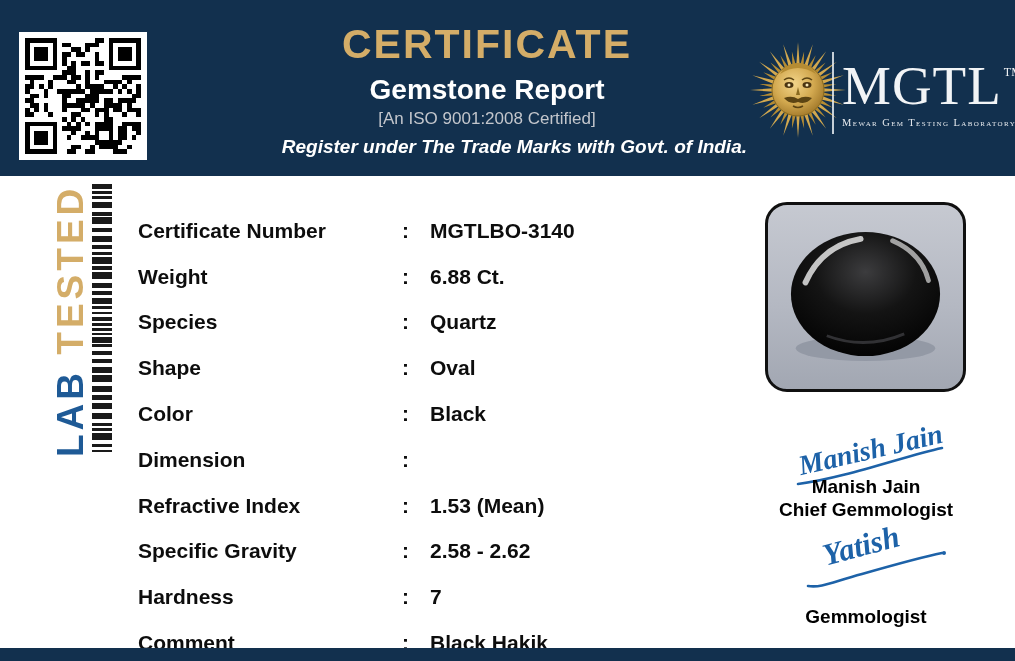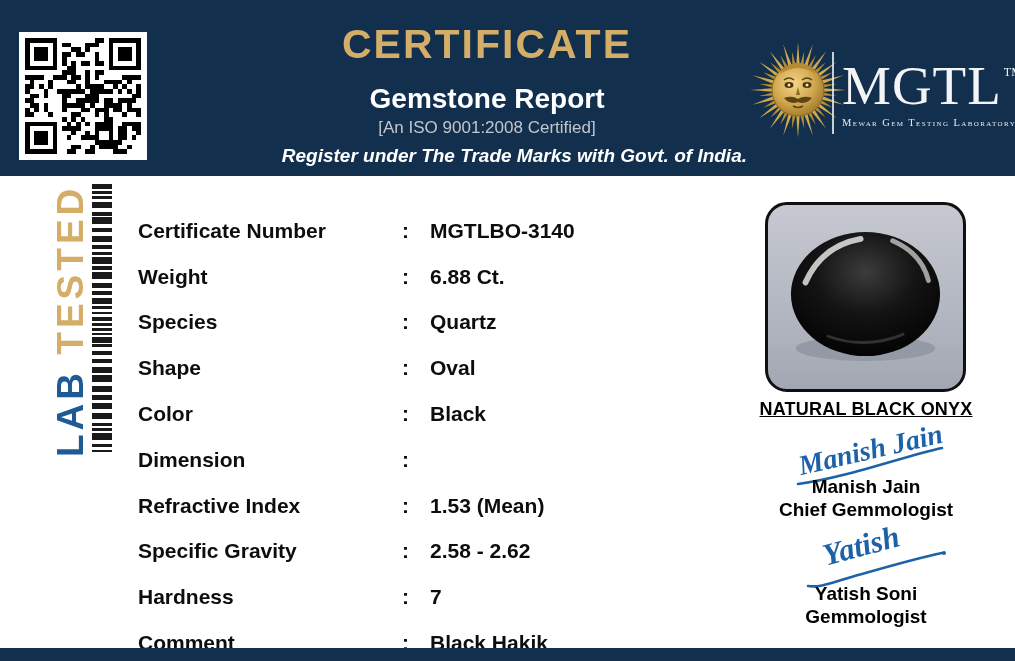--- a/index.html
+++ b/index.html
@@ -11,21 +11,21 @@
   .certificate{
     position:relative;width:1015px;height:661px;background:#ffffff;
     font-family:"Liberation Sans",sans-serif;overflow:hidden;margin:0 auto;
   }
   
   .header{position:absolute;left:0;top:0;width:1015px;height:176px;background:var(--navy);}
   .qr-box{position:absolute;left:19px;top:32px;width:128px;height:128px;background:#fff;padding:6px;}
   .qr-box svg{display:block;width:116px;height:116px;}
   .head-center{position:absolute;left:227px;top:20px;width:520px;text-align:center;}
   .cert-title{color:var(--gold);font-size:41px;font-weight:bold;letter-spacing:2px;line-height:48px;}
-  .cert-sub{color:#ffffff;font-size:28px;font-weight:bold;line-height:32px;margin-top:15px;}
+  .cert-sub{color:#ffffff;font-size:28px;font-weight:bold;line-height:32px;margin-top:6px;}
   .cert-iso{color:var(--iso-gray);font-size:17px;font-weight:normal;line-height:22px;margin-top:2px;}
   .cert-reg{color:#ffffff;font-size:19px;font-weight:bold;font-style:italic;line-height:24px;margin-top:5px;text-align:right;}
   .logo{position:absolute;left:748px;top:38px;width:250px;height:110px;}
   .sun{position:absolute;left:0;top:2px;width:100px;height:100px;}
   .logo-divider{position:absolute;left:84px;top:14px;width:2px;height:82px;background:rgba(230,235,240,.85);}
   .logo-text{position:absolute;left:94px;top:6px;width:160px;color:#f2f4f6;font-family:"Liberation Serif",serif;}
   .logo-name{font-size:55px;line-height:56px;letter-spacing:1px;}
   .logo-tm{font-size:12px;vertical-align:28px;letter-spacing:0;margin-left:2px;}
   .logo-tagline{font-size:10.5px;letter-spacing:1.4px;font-variant:small-caps;white-space:nowrap;margin-top:3px;color:#e8ebef;}
   
@@ -497,31 +497,29 @@
           <stop offset="100%" stop-color="#000000"></stop>
         </radialGradient>
       </defs>
       <ellipse cx="100" cy="148" rx="72" ry="13" fill="#8d93a0" opacity="0.8"></ellipse>
       <ellipse cx="100" cy="92" rx="77" ry="64" fill="url(#gstone)"></ellipse>
       <path d="M38,80 Q55,42 95,35" stroke="#ffffff" stroke-width="6" fill="none" opacity="0.75" stroke-linecap="round"></path>
       <path d="M128,37 Q158,50 165,78" stroke="#ffffff" stroke-width="5" fill="none" opacity="0.6" stroke-linecap="round"></path>
       <path d="M60,135 Q100,150 140,133" stroke="#5a5a60" stroke-width="3" fill="none" opacity="0.5"></path>
     </svg>
   </div>
-  <div class="photo-caption">NATURAL BLACK ONYX</div>
 
   <div class="sig-script sig1-script">Manish Jain</div>
   <svg class="sig-swash sig1-swash" width="160" height="45">
     <path d="M8,40 C55,34 115,12 152,4" stroke="#1d62a8" stroke-width="2.6" fill="none" stroke-linecap="round"></path>
   </svg>
   <div class="sig-name sig1-name">Manish Jain</div>
   <div class="sig-name sig1-title">Chief Gemmologist</div>
 
   <div class="sig-script sig2-script">Yatish</div>
   <svg class="sig-swash sig2-swash" width="150" height="42">
     <path d="M6,38 C20,40 30,34 60,26 C95,16 125,8 140,5" stroke="#1d62a8" stroke-width="2.6" fill="none" stroke-linecap="round"></path>
     <circle cx="142" cy="5" r="2" fill="#1d62a8"></circle>
   </svg>
-  <div class="sig-name sig2-name">Yatish Soni</div>
   <div class="sig-name sig2-title">Gemmologist</div>
 
   <div class="footer-bar"></div>
 </div>
 
 </body></html>

